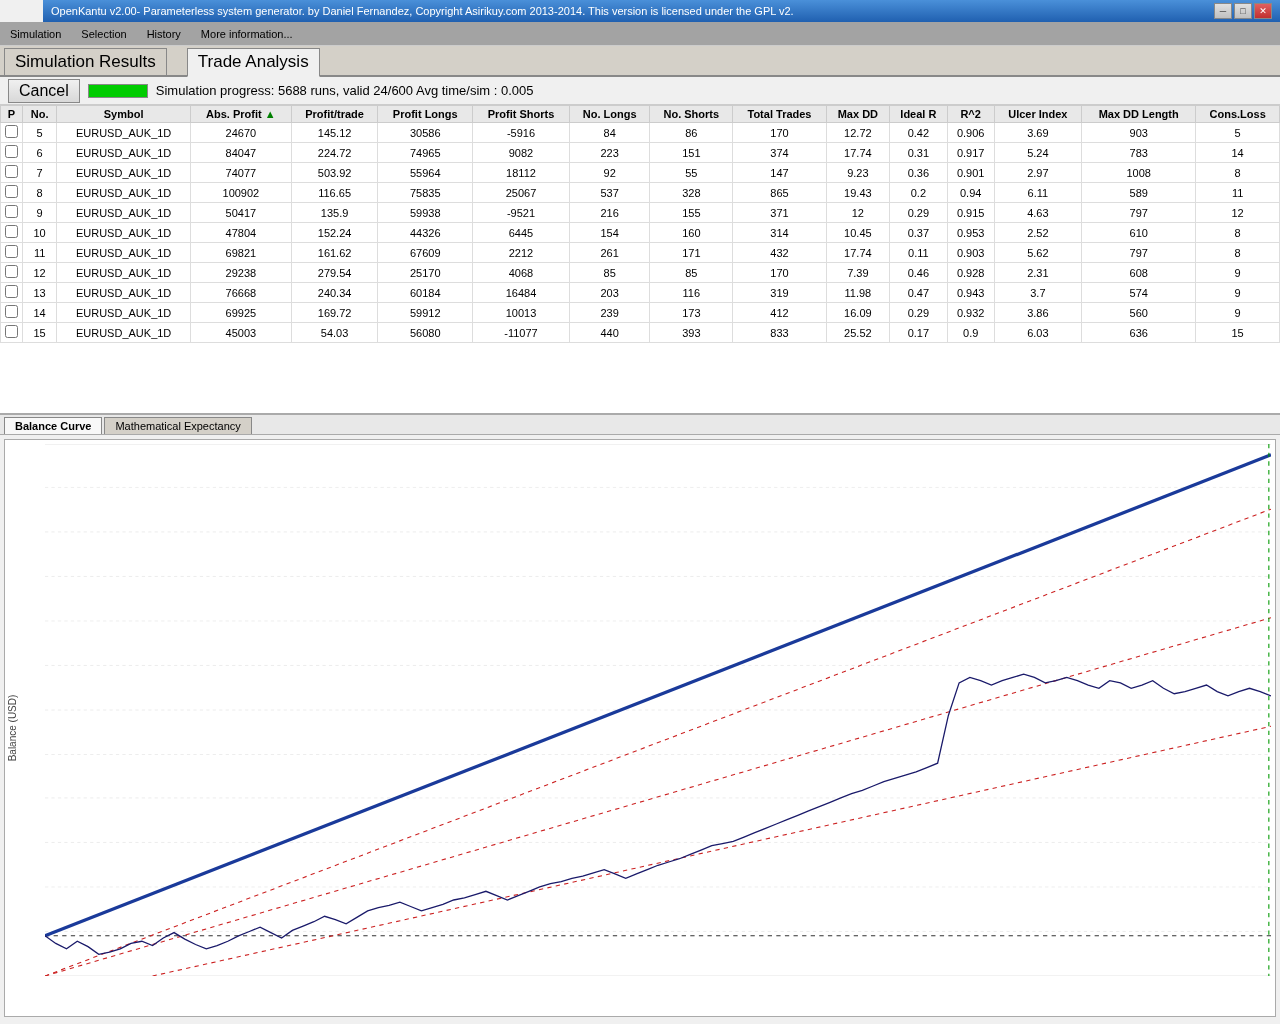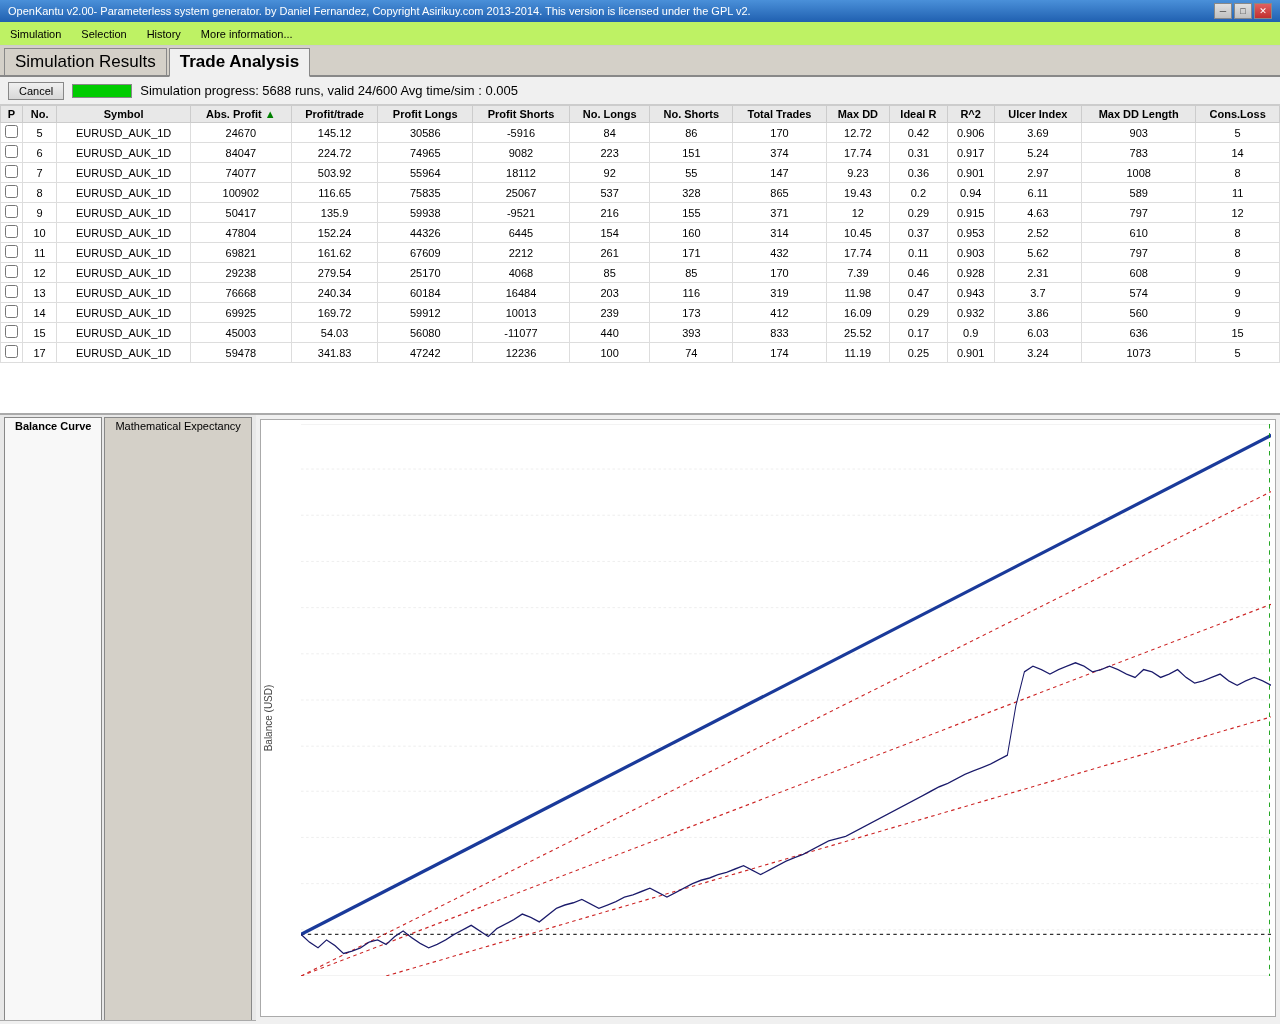--- a/index.html
+++ b/index.html
@@ -8,35 +8,36 @@
     
     .title-bar {
       background: linear-gradient(to bottom, #4a90d9, #2060b0);
       color: white;
       padding: 3px 8px;
       font-size: 11px;
       display: flex;
       align-items: center;
       justify-content: space-between;
       height: 22px;
+      margin-left: 43px;
     }
     .title-bar-buttons { display: flex; gap: 2px; }
     .title-btn {
       width: 18px; height: 16px;
       background: linear-gradient(to bottom, #e0e0e0, #c0c0c0);
       border: 1px solid #888;
       font-size: 9px;
       display: flex; align-items: center; justify-content: center;
       cursor: pointer;
       color: #333;
     }
 
     
     .menu-bar {
-      background: #bef264;
+      background: #a3a3a3;
       border-bottom: 1px solid #ccc;
       padding: 2px 4px;
       display: flex;
       gap: 8px;
       height: 24px;
       align-items: center;
     }
     .menu-item {
       padding: 2px 6px;
       cursor: pointer;
@@ -56,41 +57,42 @@
       background: #d4d0c8;
       border: 1px solid #888;
       border-bottom: none;
       cursor: pointer;
       font-size: 17px;
       color: #000;
     }
     .tab.active {
       background: #f0f0f0;
       border-bottom: 1px solid #f0f0f0;
-      font-weight: bold;
+      font-weight: normal;
       margin-bottom: -2px;
       padding-bottom: 4px;
+      margin-left: 18px;
     }
 
     
     .progress-area {
       background: #f0f0f0;
       padding: 4px 8px;
       display: flex;
       align-items: center;
       gap: 8px;
       border-bottom: 1px solid #ccc;
       height: 28px;
     }
     .cancel-btn {
       background: linear-gradient(to bottom, #f0f0f0, #d8d8d8);
       border: 1px solid #888;
       padding: 2px 10px;
       cursor: pointer;
-      font-size: 11px;
+      font-size: 16px;
     }
     .progress-bar-container {
       width: 60px; height: 14px;
       background: #fff;
       border: 1px solid #888;
     }
     .progress-bar-fill {
       height: 100%;
       background: #00cc00;
     }
@@ -393,43 +395,25 @@
       <td>440</td>
       <td>393</td>
       <td>833</td>
       <td>25.52</td>
       <td>0.17</td>
       <td>0.9</td>
       <td>6.03</td>
       <td>636</td>
       <td>15</td>
     </tr>
-        <tr>
-      <td class="checkbox-cell"><input type="checkbox" style=""></td>
-      <td>17</td>
-      <td>EURUSD_AUK_1D</td>
-      <td>59478</td>
-      <td>341.83</td>
-      <td>47242</td>
-      <td>12236</td>
-      <td>100</td>
-      <td>74</td>
-      <td>174</td>
-      <td>11.19</td>
-      <td>0.25</td>
-      <td>0.901</td>
-      <td>3.24</td>
-      <td>1073</td>
-      <td>5</td>
-    </tr>
       </tbody>
   </table>
 </div>
 
-<div style="display:flex; flex-direction:row; height: calc(1024px - 22px - 24px - 30px - 28px - 310px - 4px); background:#f0f0f0;">
+<div style="display:flex; flex-direction:column; height: calc(1024px - 22px - 24px - 30px - 28px - 310px - 4px); background:#f0f0f0;">
 
   <div class="chart-tabs">
     <div class="chart-tab active">Balance Curve</div>
     <div class="chart-tab">Mathematical Expectancy</div>
   </div>
 
   <div style="flex:1; position:relative; margin:4px; background:#fff; border:1px solid #aaa; overflow:hidden;">
 
     <div style="position:absolute; left:2px; top:50%; font-size:10px; color:#444; writing-mode:vertical-rl; transform:rotate(180deg) translateY(50%); white-space:nowrap; z-index:5;">Balance (USD)</div>
 

